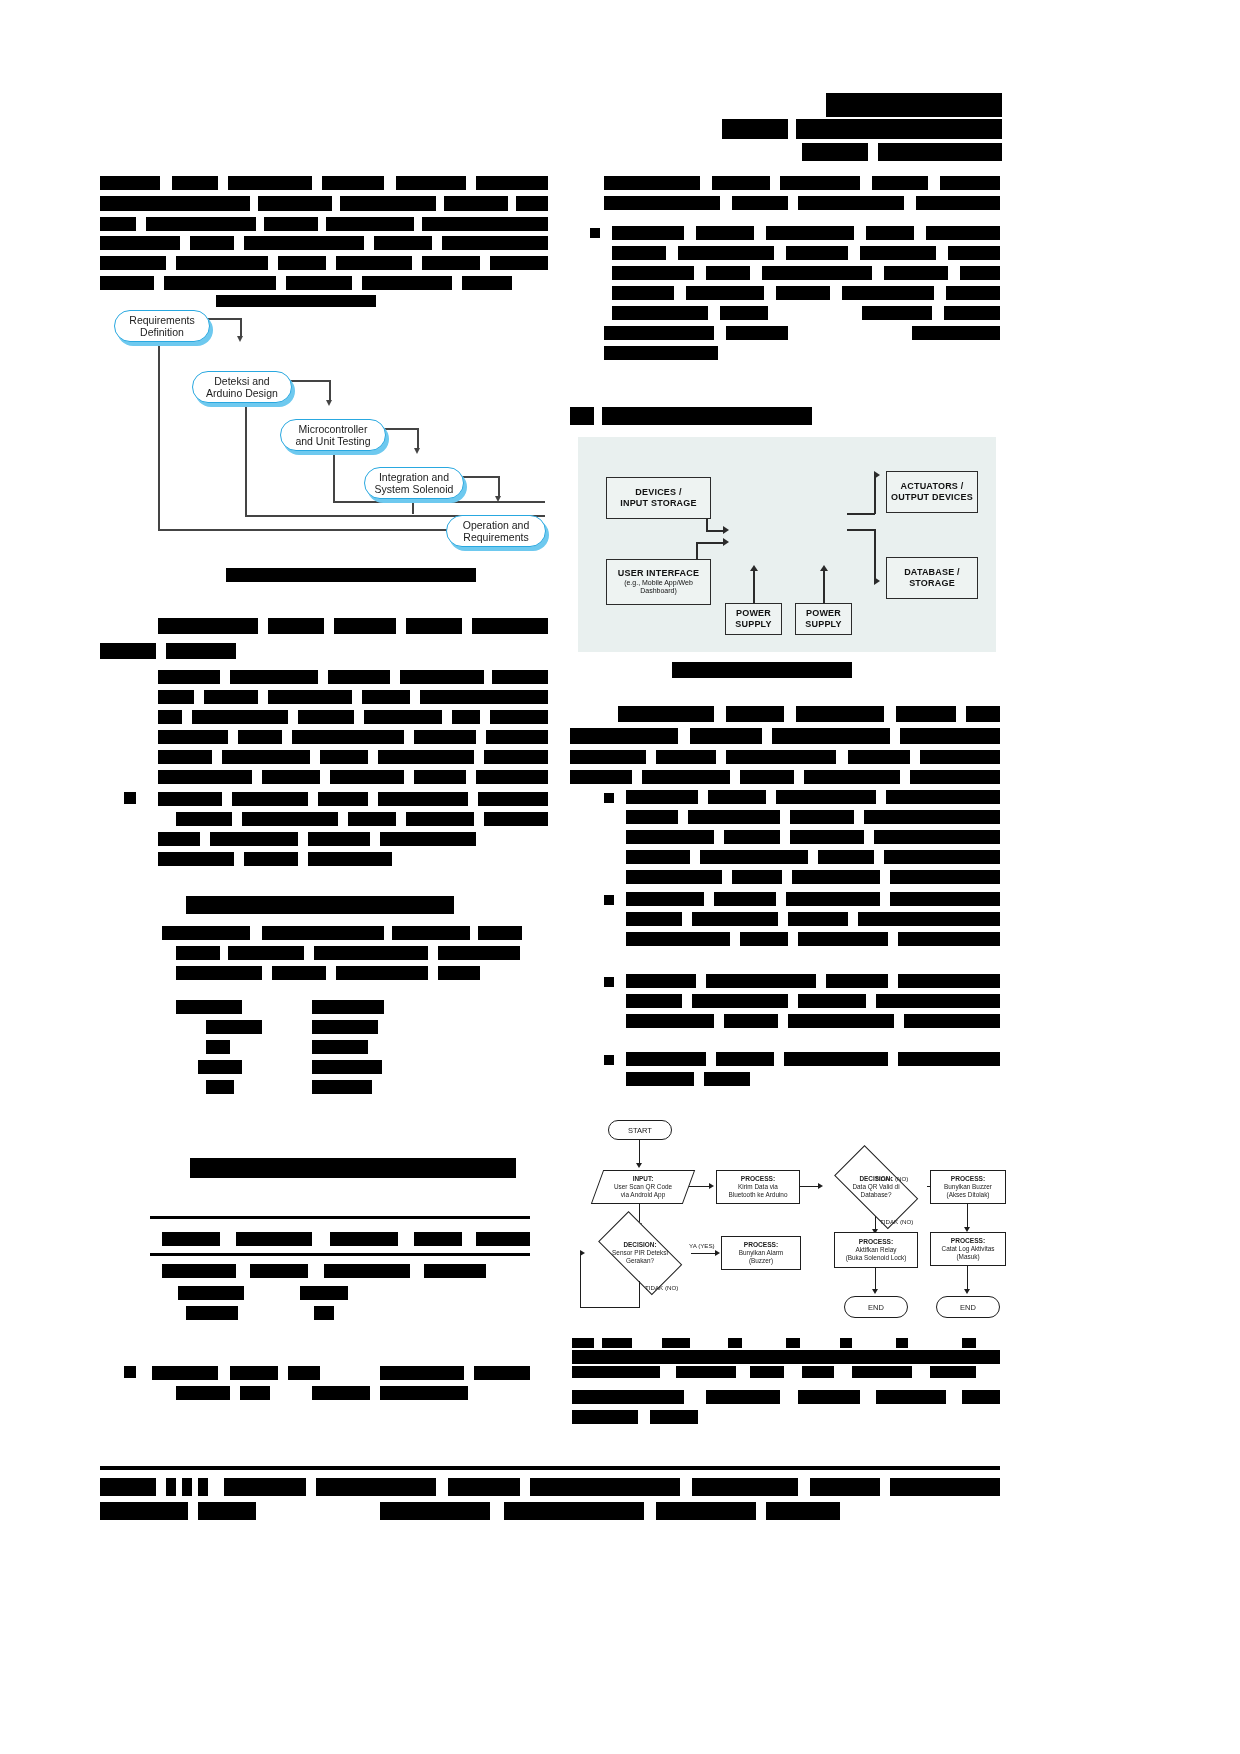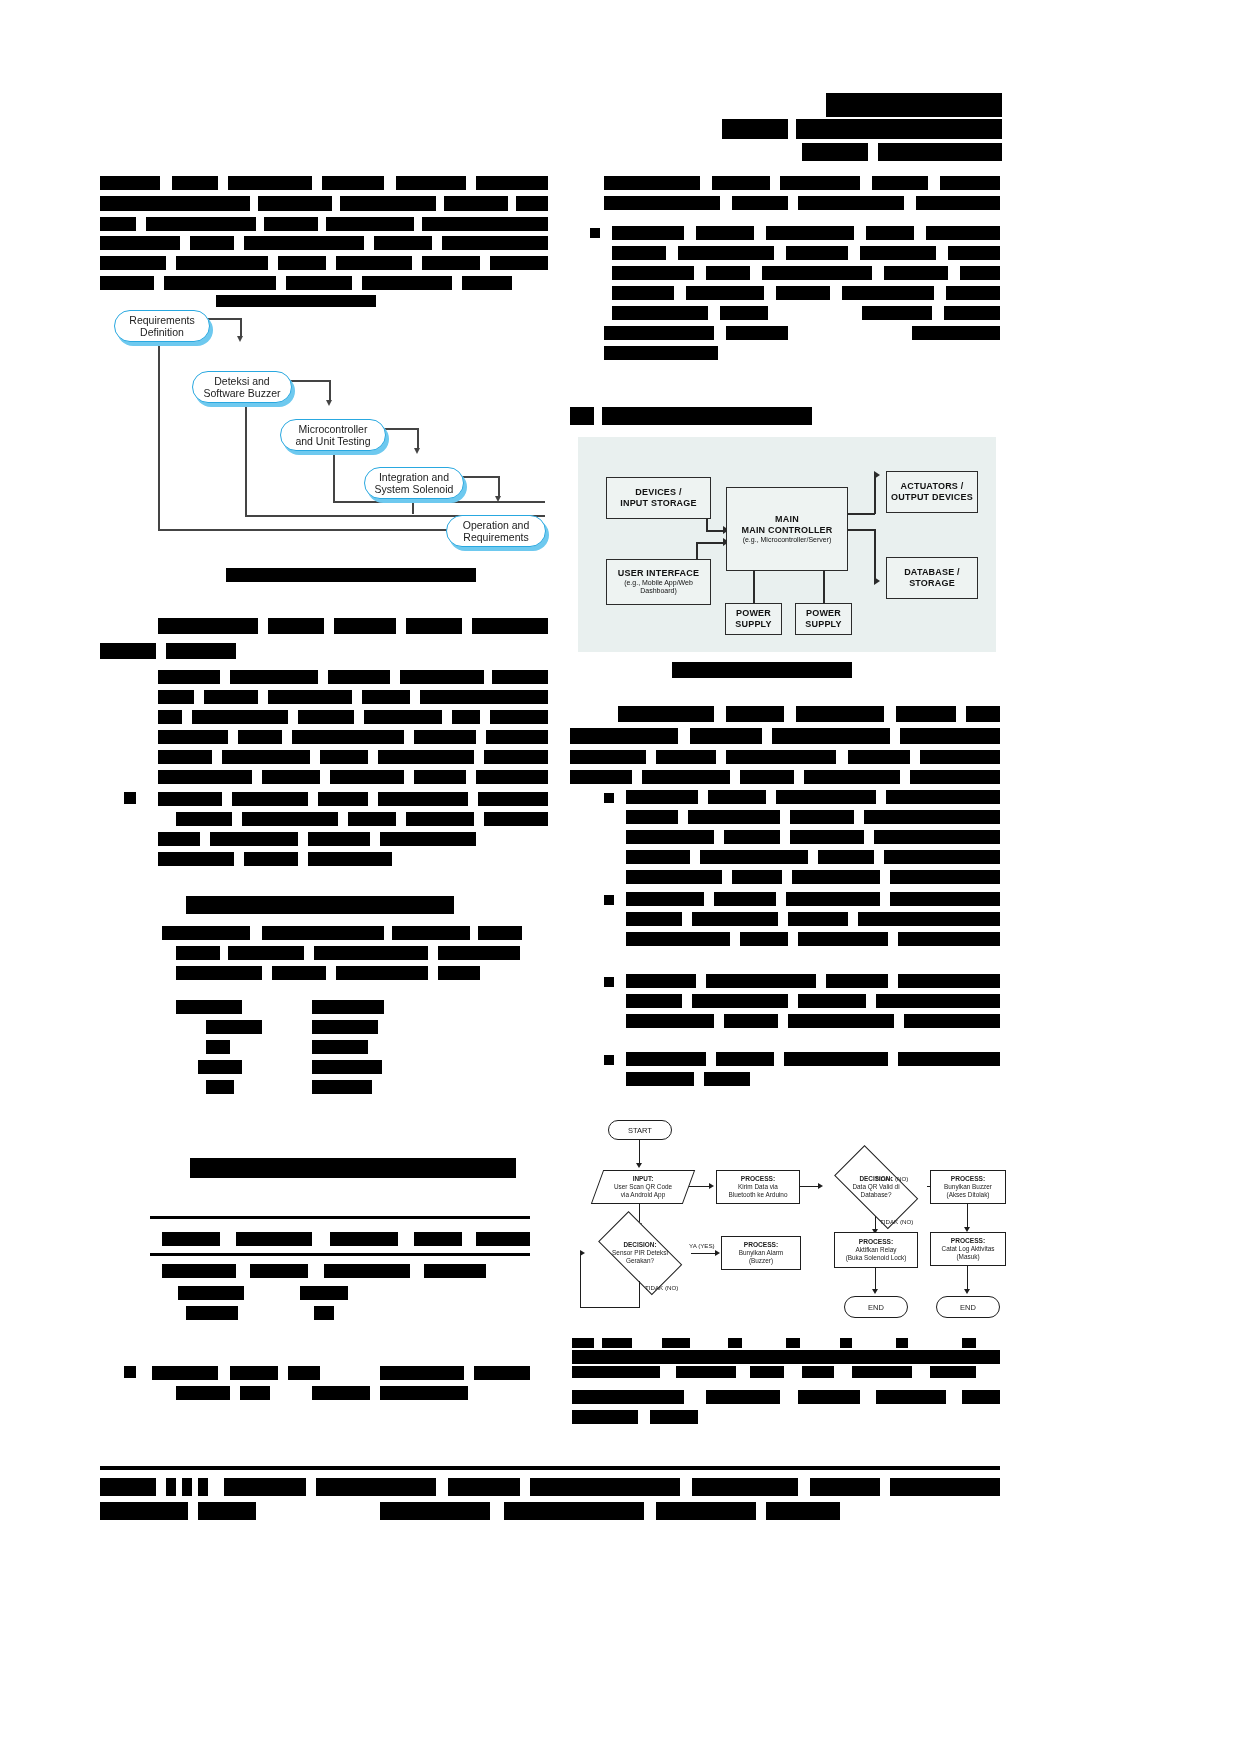--- a/index.html
+++ b/index.html
@@ -294,21 +294,21 @@
     <div class="wf-node" style="left:14px;top:2px;width:96px;height:32px;">
       <span>
         <span>Requirements</span><br>
         <span>Definition</span>
       </span>
     </div>
 
     <div class="wf-node" style="left:92px;top:63px;width:100px;height:32px;">
       <span>
         <span>Deteksi and</span><br>
-        <span>Software Buzzer</span>
+        <span>Arduino Design</span>
       </span>
     </div>
 
     <div class="wf-node" style="left:180px;top:111px;width:106px;height:32px;">
       <span>
         <span>Microcontroller</span><br>
         <span>and Unit Testing</span>
       </span>
     </div>
 
@@ -550,25 +550,20 @@
       <span class="t1">DEVICES /</span>
       <span class="t2">INPUT STORAGE</span>
     </div>
 
     <div class="bd-box" style="left:28px;top:122px;width:105px;height:46px;">
       <span class="t1">USER INTERFACE</span>
       <span class="t3">(e.g., Mobile App/Web</span>
       <span class="t3">Dashboard)</span>
     </div>
 
-    <div class="bd-box" style="left:148px;top:50px;width:122px;height:84px;">
-      <span class="t1">MAIN</span>
-      <span class="t2">MAIN CONTROLLER</span>
-      <span class="t3">(e.g., Microcontroller/Server)</span>
-    </div>
 
     <div class="bd-box" style="left:308px;top:34px;width:92px;height:42px;">
       <span class="t1">ACTUATORS /</span>
       <span class="t2">OUTPUT DEVICES</span>
     </div>
 
     <div class="bd-box" style="left:308px;top:120px;width:92px;height:42px;">
       <span class="t1">DATABASE /</span>
       <span class="t2">STORAGE</span>
     </div>

